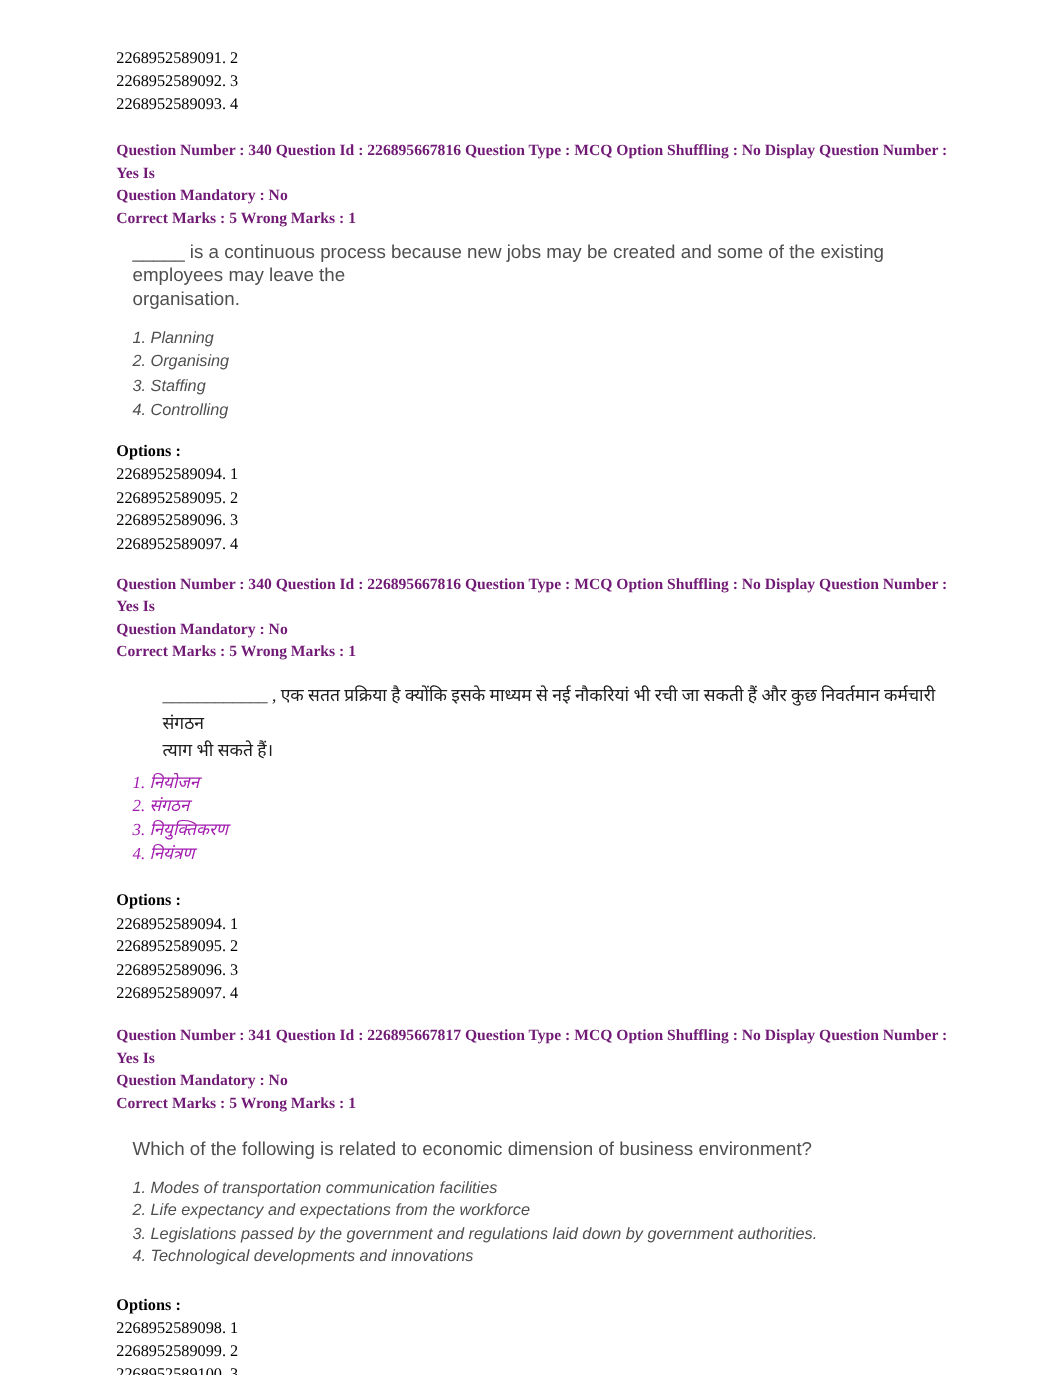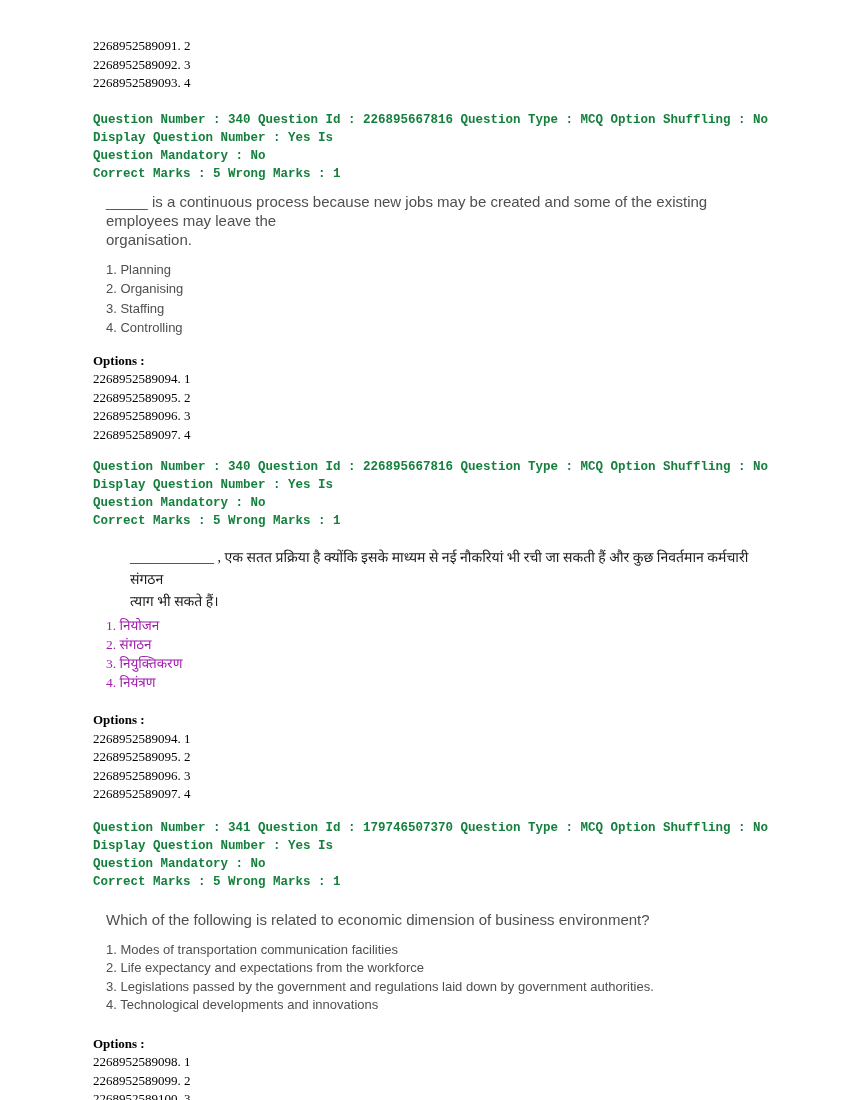--- a/index.html
+++ b/index.html
@@ -22,38 +22,38 @@
   
   .id-line {
     font-family: "Liberation Serif", serif;
     font-size: 13px;
     line-height: 18.5px;
     color: #000000;
     white-space: pre;
   }
   
   .q-meta {
-    font-family: Liberation Mono, monospace;
+    font-family: Liberation Serif, serif;
     font-weight: bold;
     font-size: 12.5px;
     line-height: 18px;
-    color: #15803d;
+    color: #701a75;
     margin: 0;
     max-width: 690px;
   }
   
   .q-line-en {
     font-family: "Liberation Sans", sans-serif;
     font-size: 15px;
     line-height: 19px;
     color: #4f4f4f;
   }
   .q-body { margin: 9px 0 0 13px; }
   
-  .choice-list { margin: 11px 0 0 13px; }
+  .choice-list { margin: 11px 0 0 13px; font-style: italic; }
   .choice-en {
     font-family: "Liberation Sans", sans-serif;
     font-size: 13px;
     line-height: 19.5px;
     color: #4f4f4f;
   }
   
   .q-line-hi {
     font-family: "Liberation Serif", serif;
     font-size: 14px;
@@ -137,21 +137,21 @@
     <p class="options-label">Options :</p>
     <div class="opt-ids">
       <div class="id-line">2268952589094. 1</div>
       <div class="id-line">2268952589095. 2</div>
       <div class="id-line">2268952589096. 3</div>
       <div class="id-line">2268952589097. 4</div>
     </div>
   </section>
 
   <section class="q-block" id="q3">
-    <p class="q-meta">Question Number : 341 Question Id : 179746507370 Question Type : MCQ Option Shuffling : No Display Question Number : Yes Is</p>
+    <p class="q-meta">Question Number : 341 Question Id : 226895667817 Question Type : MCQ Option Shuffling : No Display Question Number : Yes Is</p>
     <p class="q-meta">Question Mandatory : No</p>
     <p class="q-meta">Correct Marks : 5 Wrong Marks : 1</p>
     <div class="q-body">
       <div class="q-line-en">Which of the following is related to economic dimension of business environment?</div>
     </div>
     <div class="choice-list">
       <div class="choice-en">1. Modes of transportation communication facilities</div>
       <div class="choice-en">2. Life expectancy and expectations from the workforce</div>
       <div class="choice-en">3. Legislations passed by the government and regulations laid down by government authorities.</div>
       <div class="choice-en">4. Technological developments and innovations</div>

